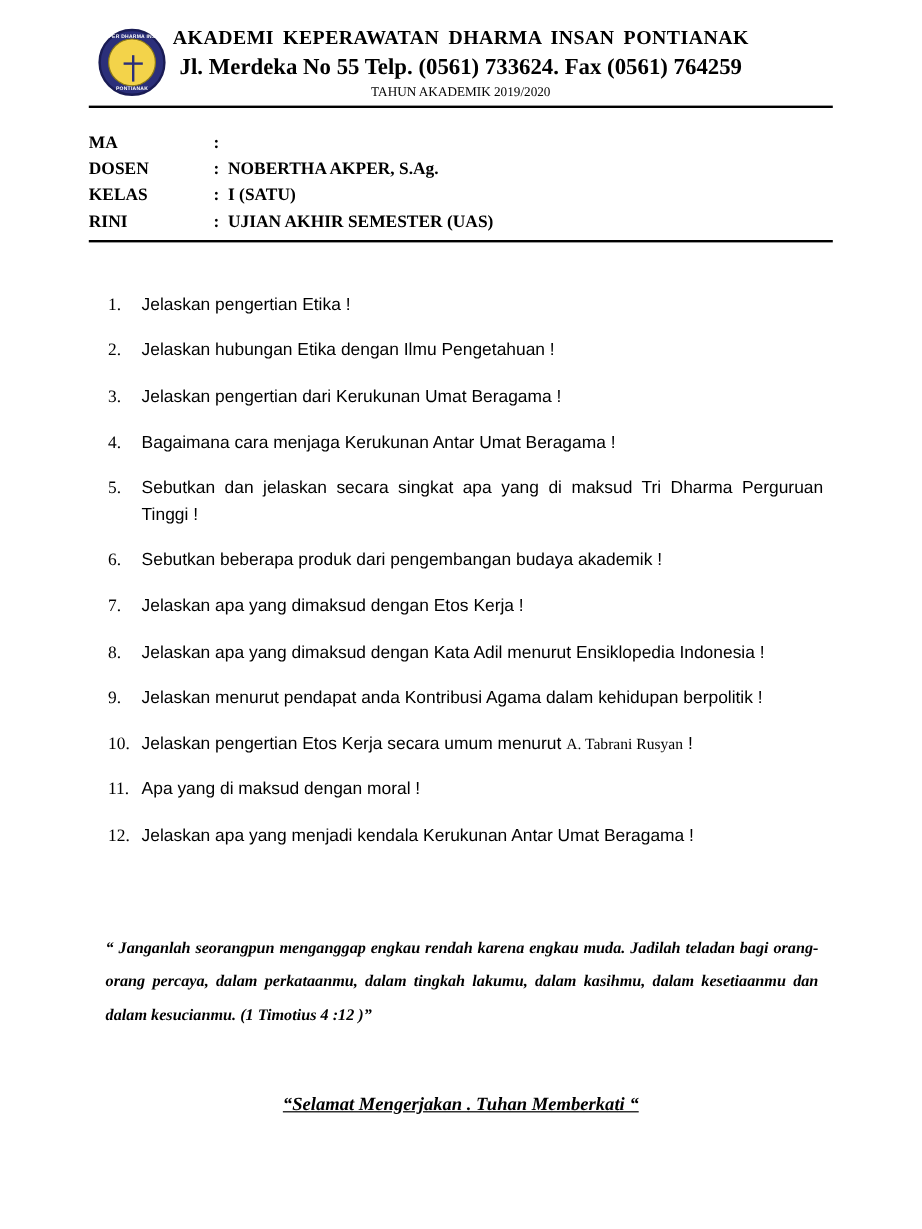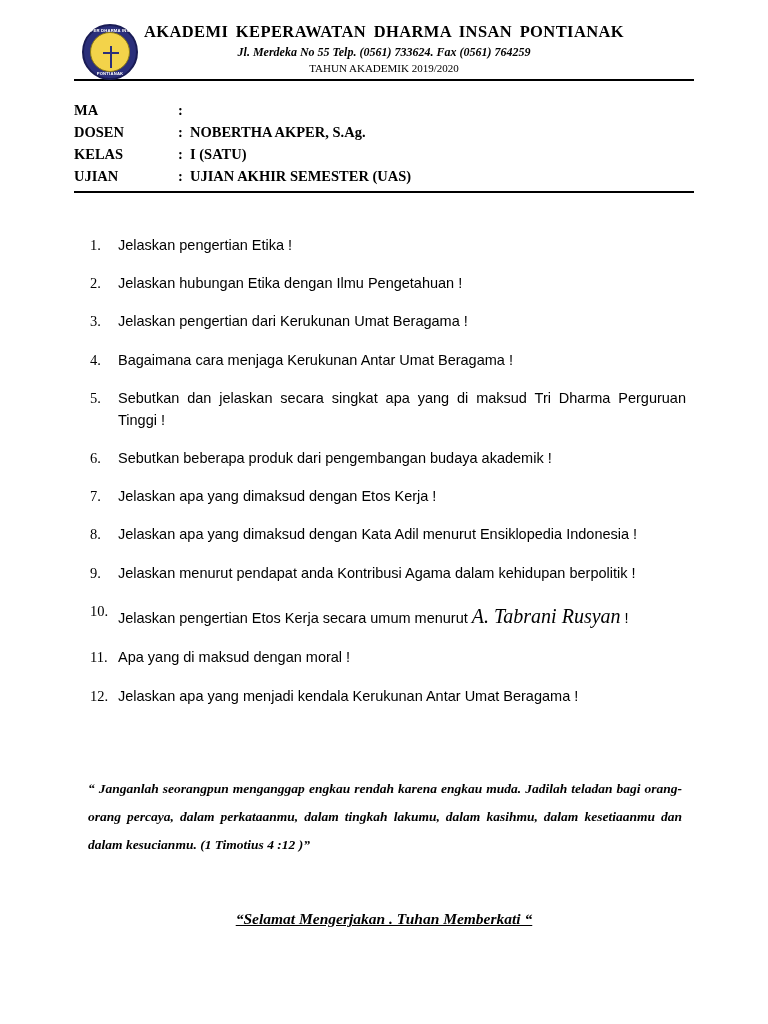--- a/index.html
+++ b/index.html
@@ -80,25 +80,24 @@
   .logo .bottomtext { bottom: 4px; left: 0; }
 
   .inst-name {
     font-size: 16.5px;
     font-weight: bold;
     letter-spacing: .4px;
     line-height: 1.25;
     word-spacing: 3px;
   }
   .inst-addr {
-    font-size: 12px;
+    font-size: 19px;
     font-weight: bold;
     line-height: 1.35;
     margin-top: 1px;
-    font-style: italic;
   }
   .inst-year {
     font-size: 11px;
     font-weight: normal;
     line-height: 1.35;
     margin-top: 1px;
   }
 
   .rule-top {
     border-top: 2.5px solid #000;
@@ -151,23 +150,22 @@
   }
   .q-text {
     flex: 1 1 auto;
     padding-right: 8px;
   }
   .q.justify .q-text {
     text-align: justify;
     text-align-last: left;
   }
   .q-text .ital {
-    font-style: italic;
     font-family: "Liberation Serif", serif;
-    font-size: 20px;
+    font-size: 13px;
   }
 
   
   .quote {
     margin-top: 68px;
     font-size: 13.5px;
     font-style: italic;
     font-weight: bold;
     line-height: 2.05;
     text-align: justify;
@@ -219,21 +217,21 @@
       <div class="meta-label">DOSEN</div>
       <div class="meta-colon">:</div>
       <div class="meta-value">NOBERTHA AKPER, S.Ag.</div>
     </div>
     <div class="meta-row">
       <div class="meta-label">KELAS</div>
       <div class="meta-colon">:</div>
       <div class="meta-value">I (SATU)</div>
     </div>
     <div class="meta-row">
-      <div class="meta-label">UJIAN</div>
+      <div class="meta-label">RINI</div>
       <div class="meta-colon">:</div>
       <div class="meta-value">UJIAN AKHIR SEMESTER (UAS)</div>
     </div>
   </div>
 
   <div class="rule-bottom"></div>
 
   <div class="questions">
 
     <div class="q">

